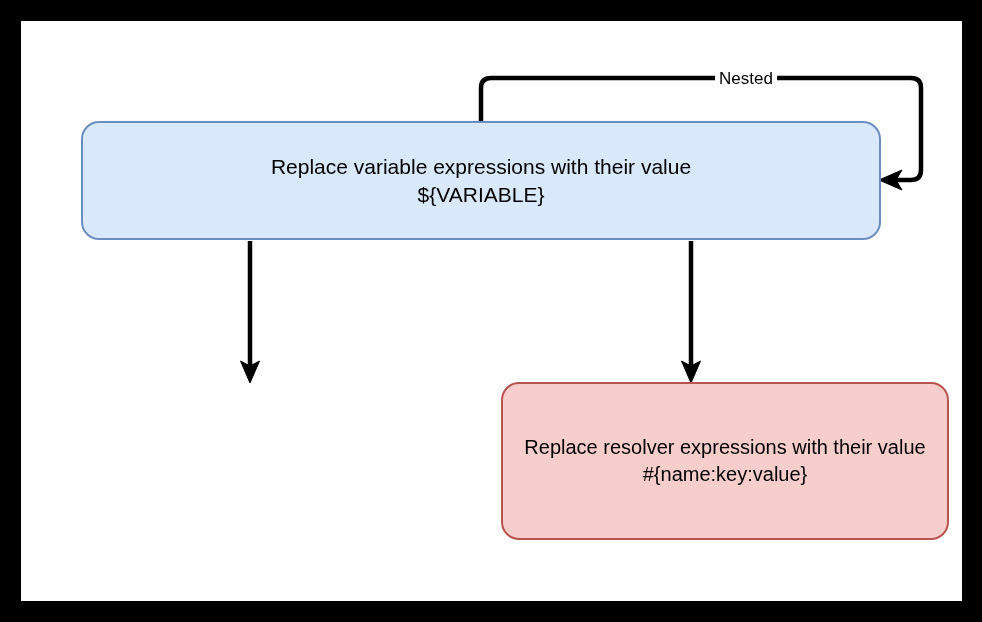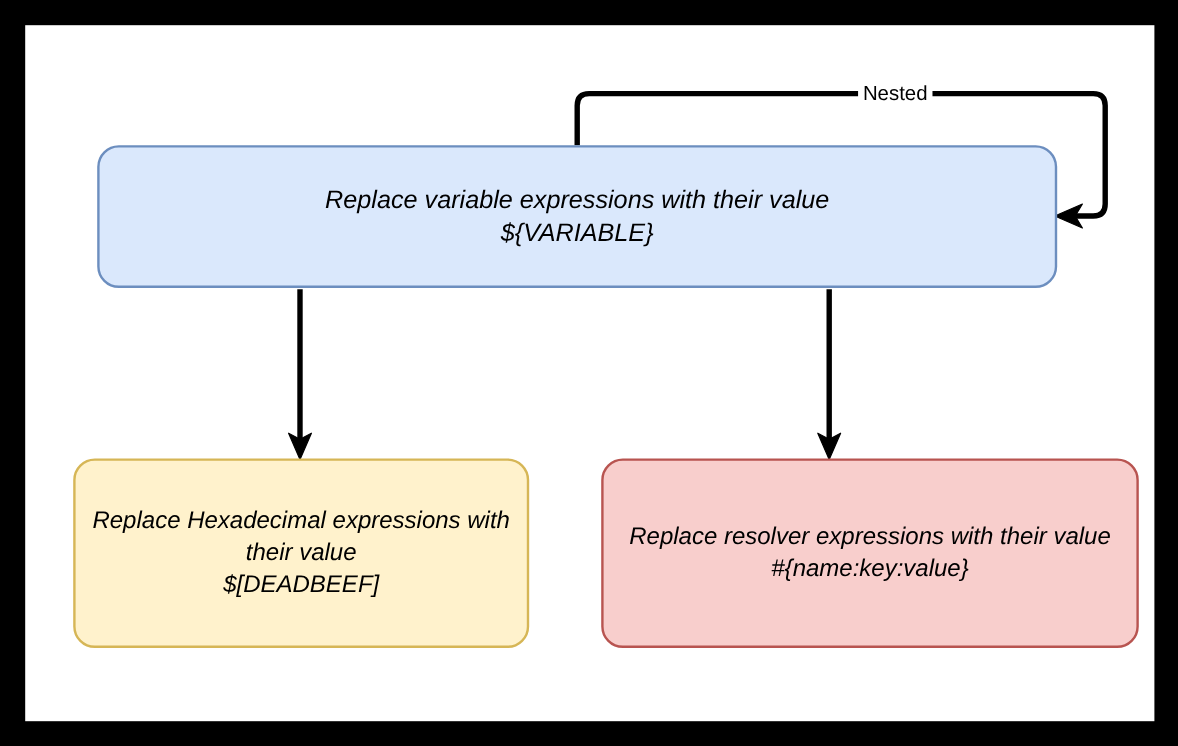--- a/index.html
+++ b/index.html
@@ -42,21 +42,20 @@
     border-width: 2px;
     border-radius: 18px;
     display: flex;
     align-items: center;
     justify-content: center;
     text-align: center;
     color: #000000;
     line-height: 1.33;
     white-space: pre-line;
     padding: 4px 10px;
-    font-style: italic;
   }
   #node-variable {
     left: 60px;
     top: 100px;
     width: 800px;
     height: 119px;
     background: #dae8fc;
     border-color: #6c8ebf;
     font-size: 21px;
   }
@@ -132,22 +131,20 @@
 
         <g>
           <path class="edge-path" d="M 460 100 L 460 67 Q 460 57 470 57 L 890 57 Q 900 57 900 67 L 900 149 Q 900 159 890 159 L 874 159"></path>
           <path class="edge-head" d="M 858 159 L 881 149 L 875 159 L 881 169 Z"></path>
         </g>
       </svg>
 
       <div class="node" id="node-variable">Replace variable expressions with their value
 ${VARIABLE}</div>
 
-      <div class="node" id="node-hexadecimal">Replace Hexadecimal expressions with their value
-$[DEADBEEF]</div>
 
       <div class="node" id="node-resolver">Replace resolver expressions with their value
 #{name:key:value}</div>
 
       <div class="edge-label" style="left:689px; top:57px;">Nested</div>
 
     </div>
   </div>
 </div>
 

